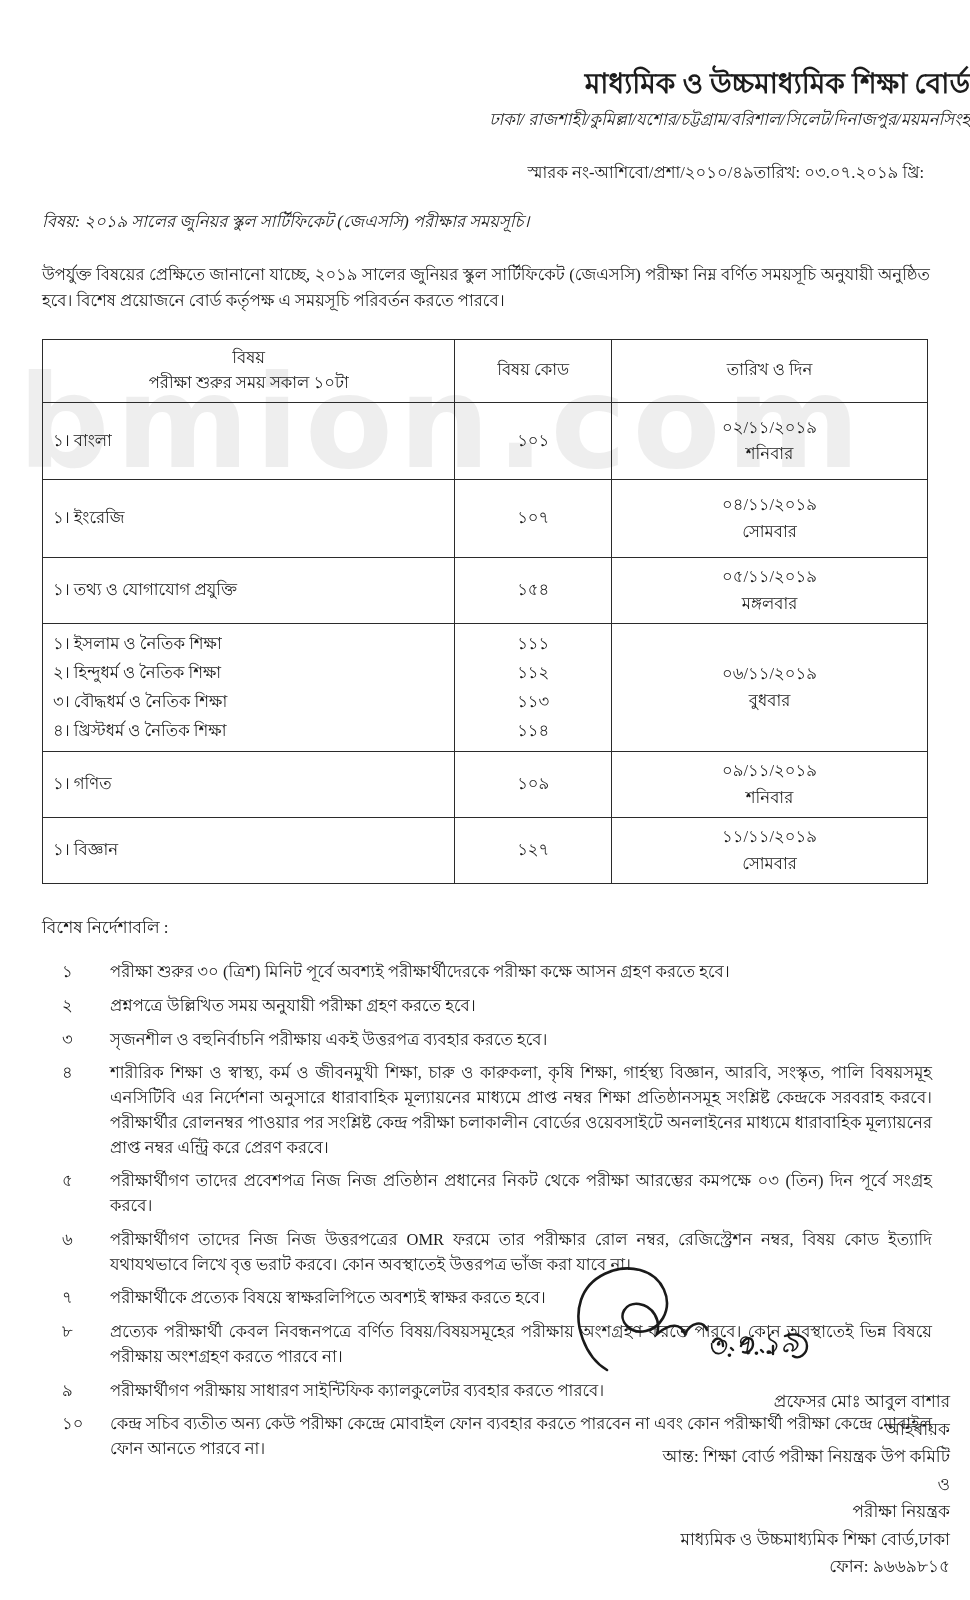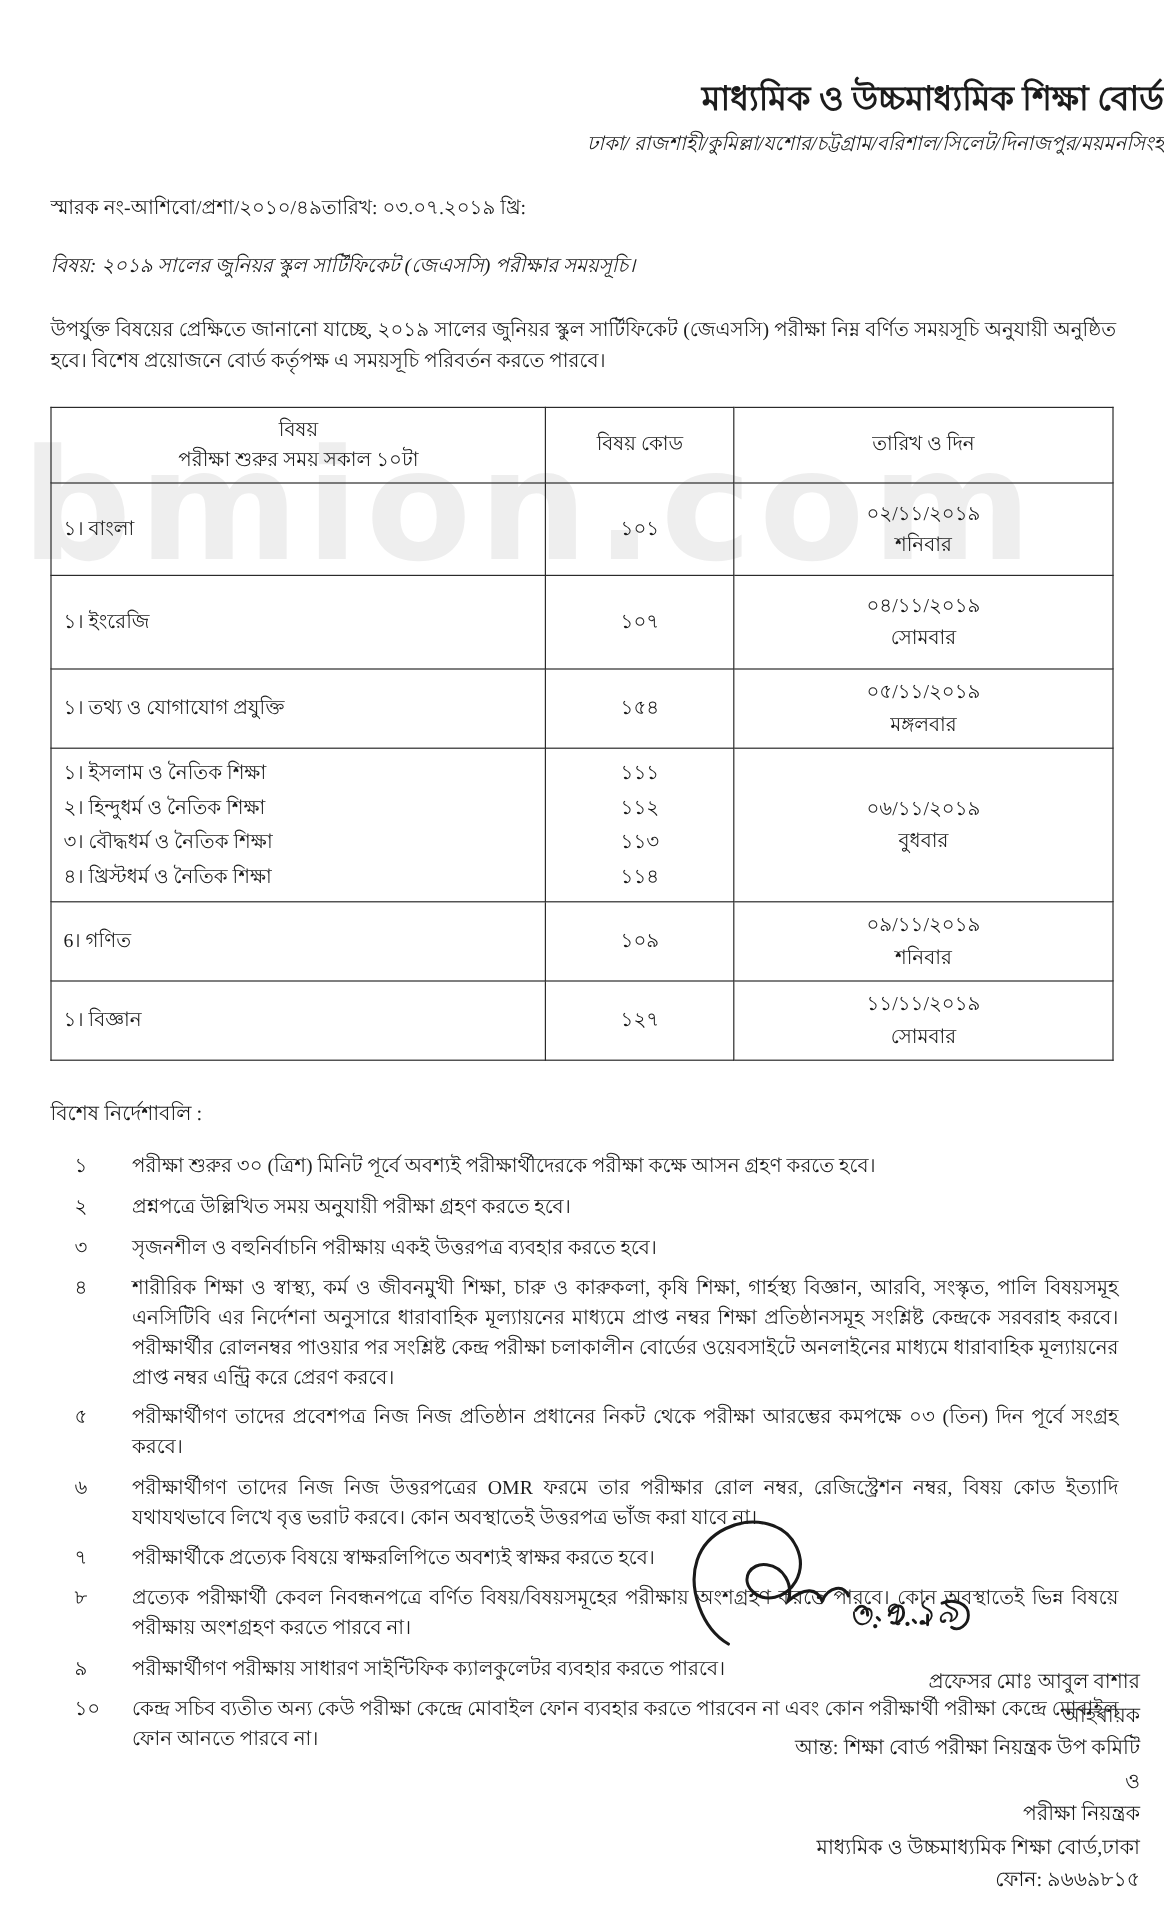--- a/index.html
+++ b/index.html
@@ -18,21 +18,21 @@
     font-family:"DejaVu Sans",sans-serif;
     font-size:128px;font-weight:bold;
     color:rgba(120,120,120,0.13);
     letter-spacing:6px;white-space:nowrap;
     z-index:0;user-select:none;
   }
   .doc-header{padding-top:66px;text-align:right;position:relative;z-index:1;}
   .doc-title{font-size:28px;font-weight:bold;line-height:1.25;}
   .doc-subtitle{font-size:16.5px;margin-top:6px;font-style:italic;}
   .memo-row{
-    display:flex;justify-content:flex-start;
+    display:flex;justify-content:flex-end;
     padding:0 46px 0 42px;margin-top:26px;
     font-size:16.5px;position:relative;z-index:1;
   }
   .subject-line{padding:0 42px;margin-top:22px;font-size:16.5px;position:relative;z-index:1;font-style:italic;}
   .body-par{
     padding:0 40px 0 42px;margin-top:26px;font-size:16.5px;line-height:1.55;
     text-align:justify;position:relative;z-index:1;
   }
   table.sched{
     border-collapse:collapse;
@@ -157,21 +157,21 @@
           <div>১১৩</div>
           <div>১১৪</div>
         </td>
         <td class="c-date">
           <div>০৬/১১/২০১৯</div>
           <div>বুধবার</div>
         </td>
       </tr>
       <tr>
         <td class="c-subj">
-            <div>6। গণিত</div>
+            <div>১। গণিত</div>
           </td>
         <td class="c-code">
             <div>১০৯</div>
           </td>
         <td class="c-date">
           <div>০৯/১১/২০১৯</div>
           <div>শনিবার</div>
         </td>
       </tr>
       <tr>

